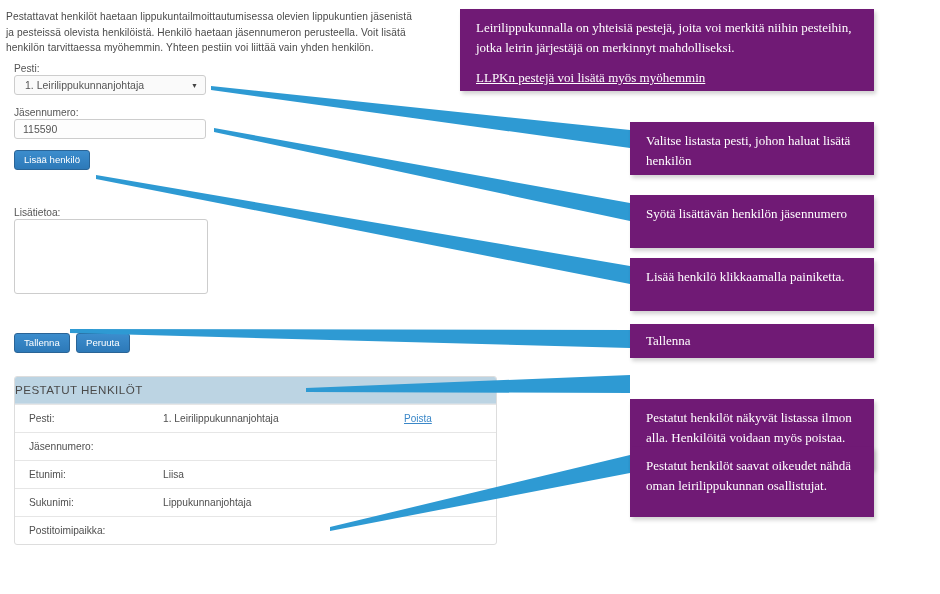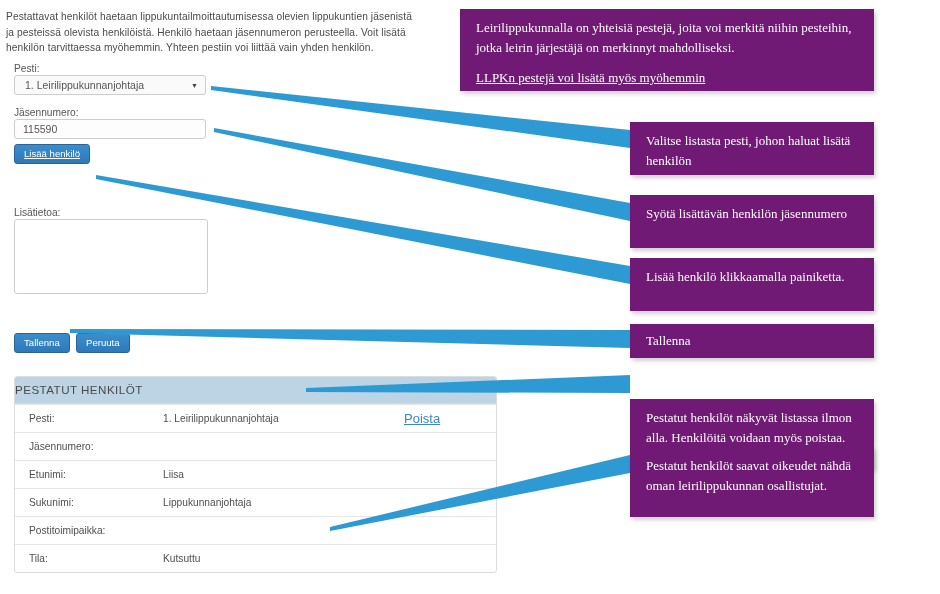--- a/index.html
+++ b/index.html
@@ -89,22 +89,22 @@
     color: #ffffff;
     font-family: "Liberation Sans", sans-serif;
     font-size: 9.6px;
     text-align: center;
     cursor: pointer;
     white-space: nowrap;
     padding: 0 9px;
   }
 
   #lisaa-henkilo-btn {
-    left: 14px; top: 144px;
-    height: 20px; line-height: 18px; text-decoration: underline;
+    left: 14px; top: 150px;
+    height: 20px; line-height: 18px;
   }
 
   #lisatietoa-label { left: 14px; top: 207px; }
   #lisatietoa-textarea {
     left: 14px; top: 219px;
     width: 194px; height: 75px;
     padding: 4px 6px;
     resize: none;
     line-height: 1.4;
     background: #ffffff;
@@ -141,21 +141,21 @@
     font-size: 10.2px;
     color: #4f4f4f;
   }
   .table-row:first-of-type { border-top: none; }
   .cell-label { width: 148px; padding-left: 14px; box-sizing: border-box; }
   .cell-value { flex: 1 1 auto; }
   .cell-action { width: 92px; text-align: left; }
   .cell-action a {
     color: #3a87c8;
     text-decoration: underline;
-    font-size: 13px;
+    font-size: 10px;
     cursor: pointer;
   }
 
   
   .callout {
     position: absolute;
     box-sizing: border-box;
     background: #701a75;
     color: #ffffff;
     font-family: "Liberation Serif", serif;
@@ -241,25 +241,20 @@
       <div class="cell-value">Lippukunnanjohtaja</div>
       <div class="cell-action"></div>
     </div>
 
     <div class="table-row">
       <div class="cell-label">Postitoimipaikka:</div>
       <div class="cell-value"></div>
       <div class="cell-action"></div>
     </div>
 
-    <div class="table-row">
-      <div class="cell-label">Tila:</div>
-      <div class="cell-value">Kutsuttu</div>
-      <div class="cell-action"></div>
-    </div>
   </div>
 </div>
 
 <svg id="pointer-layer" viewBox="0 0 940 594" xmlns="http://www.w3.org/2000/svg">
   <g fill="#2e9ad3">
 
     <polygon points="211,86 630,130 630,148 211,90"></polygon>
 
     <polygon points="214,128 630,203 630,221 214,132"></polygon>
 

